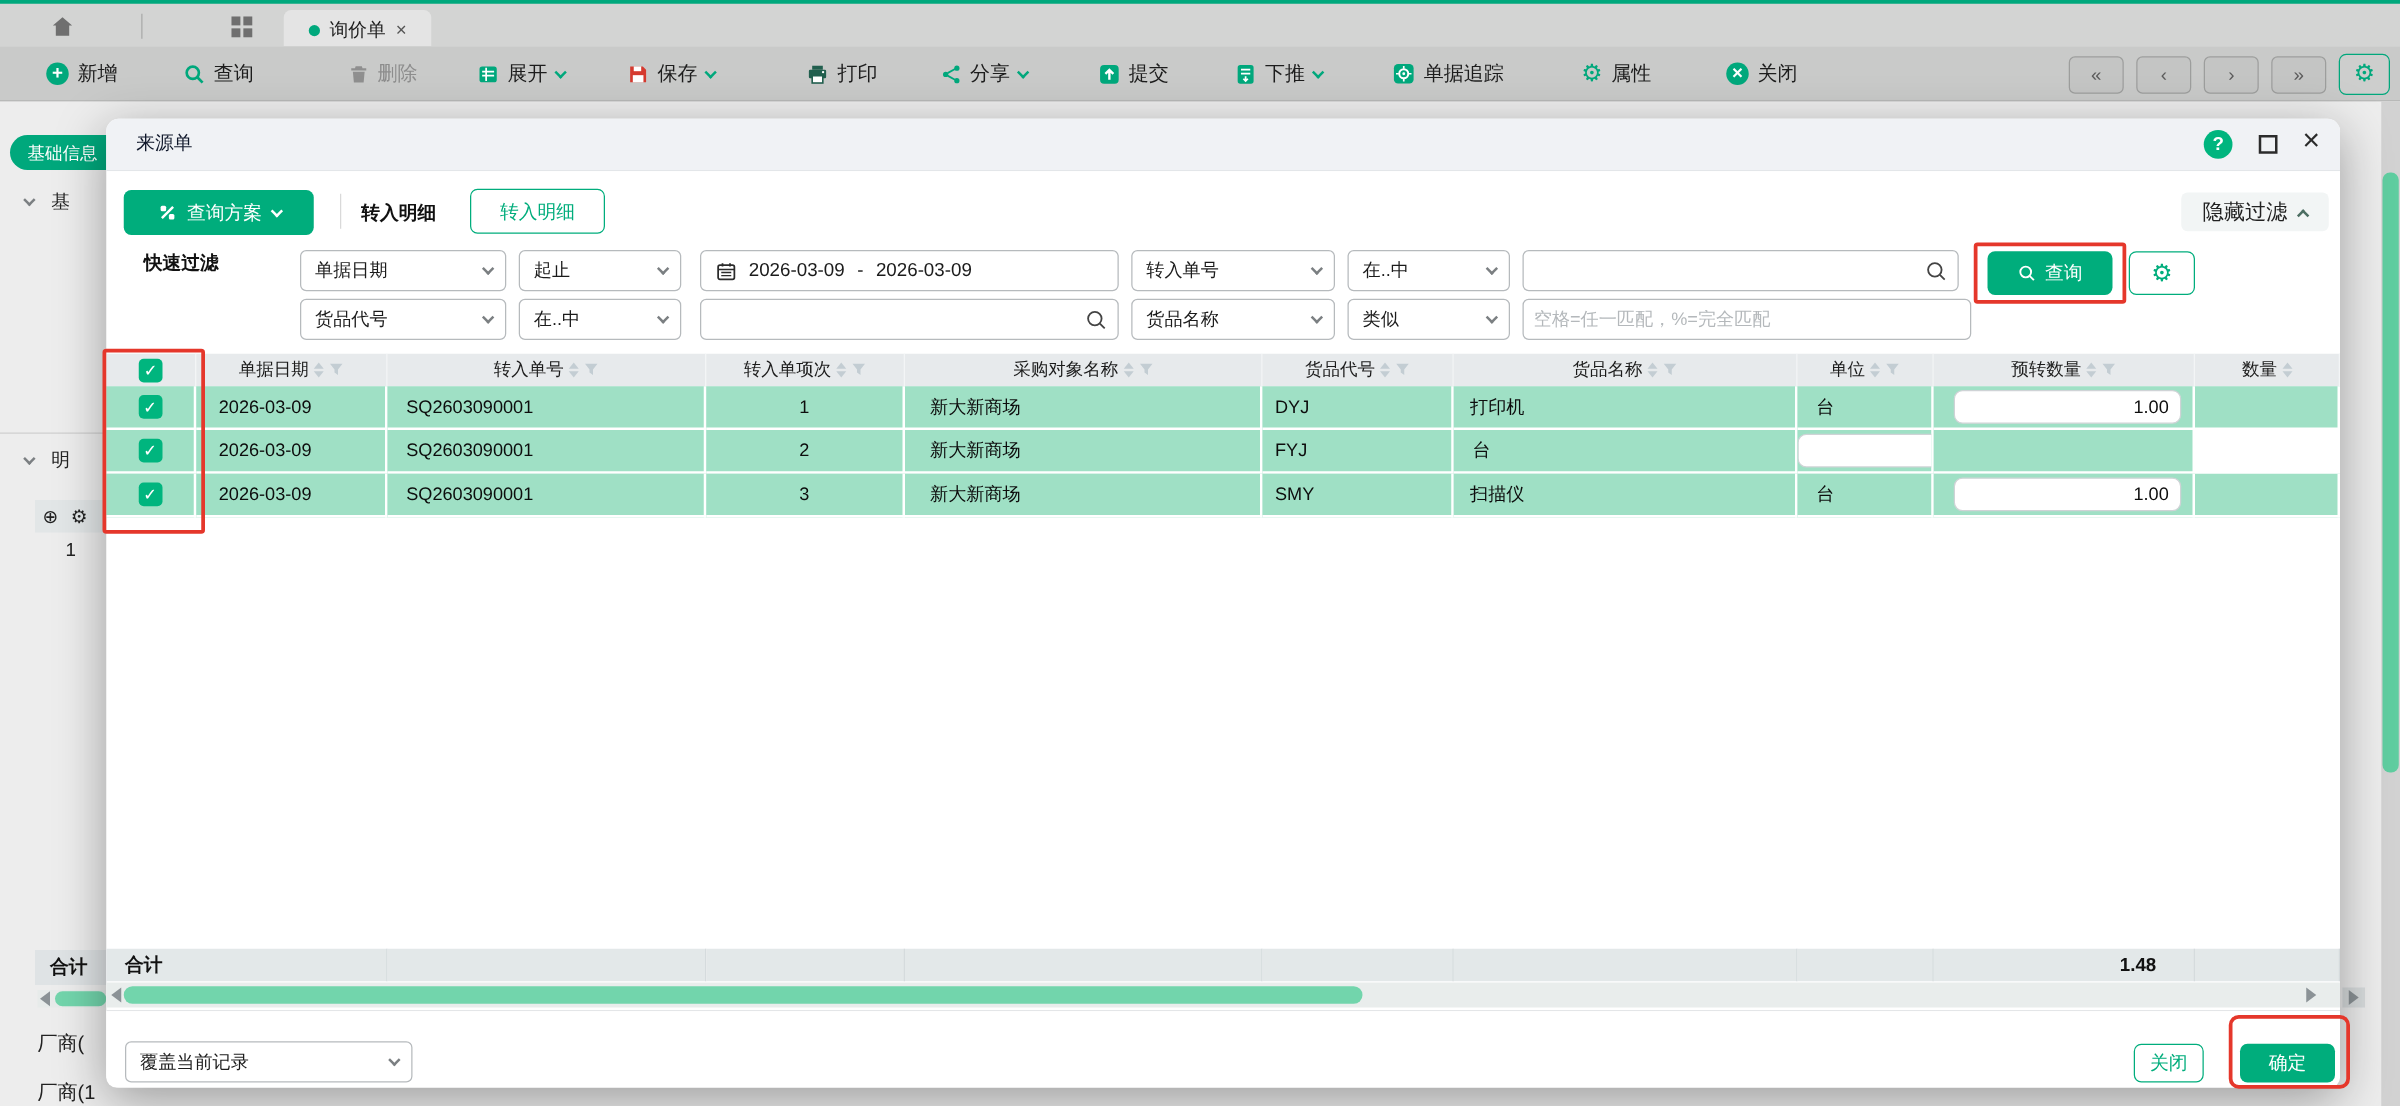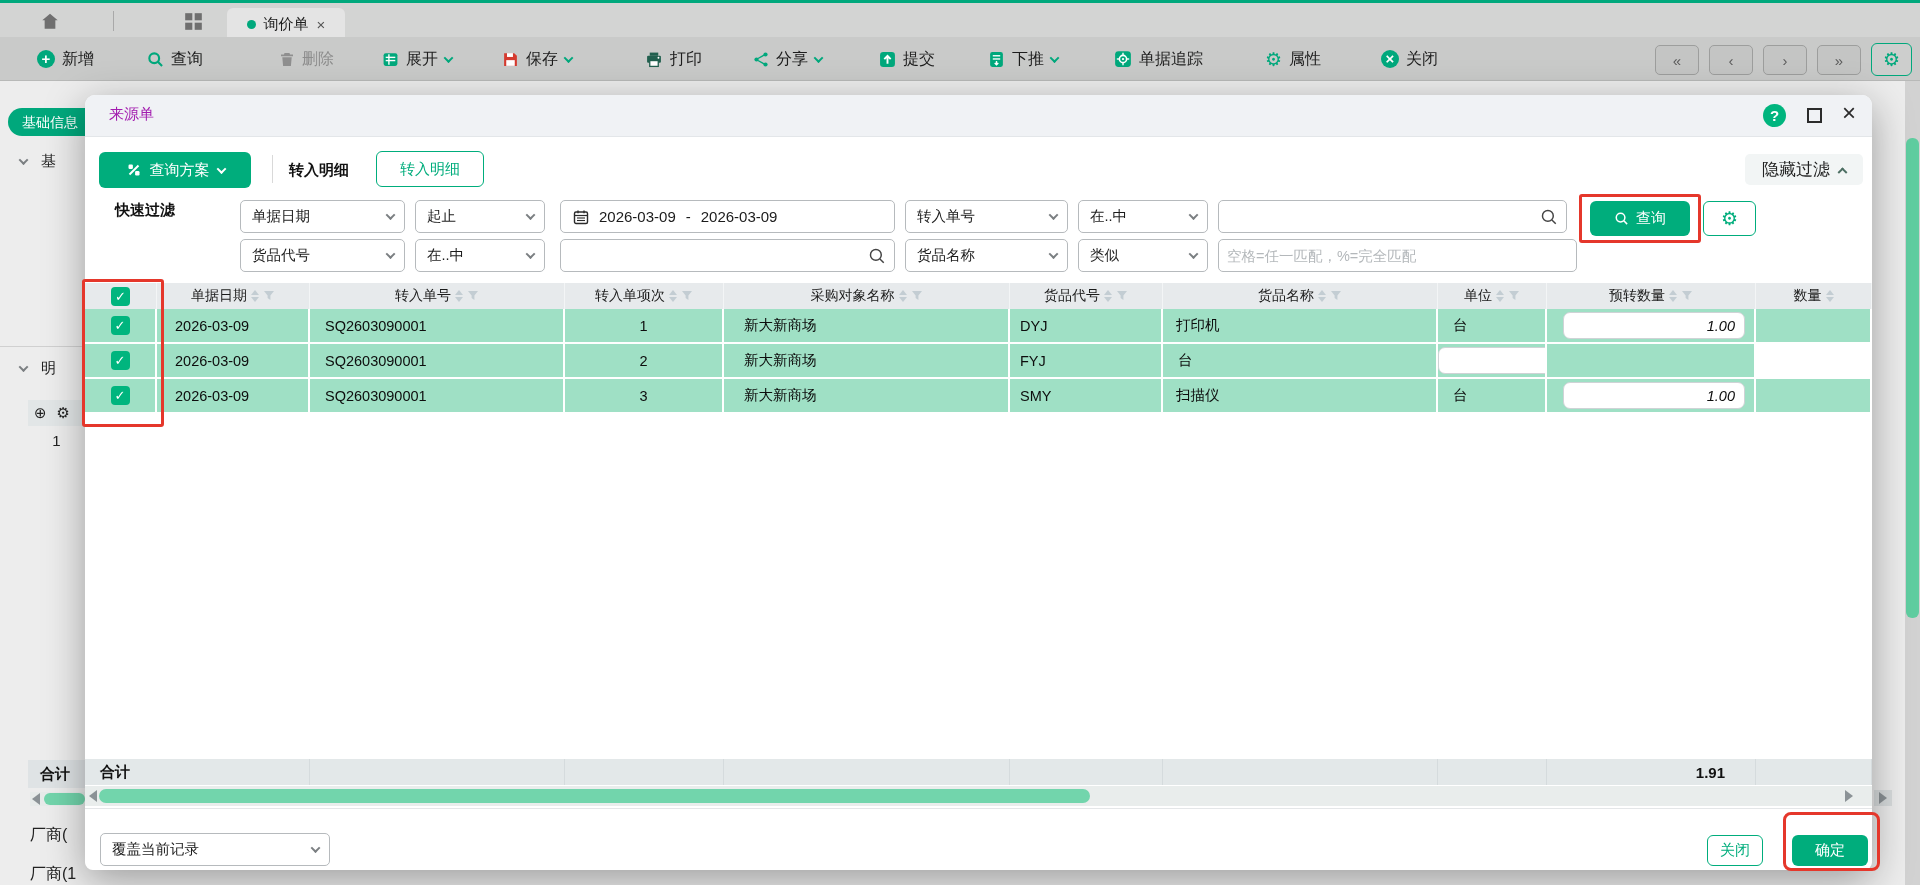--- a/index.html
+++ b/index.html
@@ -40,21 +40,21 @@
   .tri-l { width:0; height:0; border-top:6px solid transparent; border-bottom:6px solid transparent; border-right:8px solid #8b9296; }
   .tri-r { width:0; height:0; border-top:6px solid transparent; border-bottom:6px solid transparent; border-left:8px solid #8b9296; }
   .bg-vendor { position:absolute; left:30px; font-size:16px; color:#222; z-index:1; }
   .page-vscroll { position:absolute; left:1905px; top:81px; width:15px; height:804px; background:#d2d2d2; z-index:1; }
   .page-vscroll .thumb { position:absolute; left:1px; top:57px; width:13px; height:480px; border-radius:6px; background:#5fcda0; }
   .bg-rscroll { position:absolute; left:1874px; top:790px; width:18px; height:16px; background:#d8dcdd; z-index:1; display:flex; align-items:center; justify-content:center; }
 
   
   .modal { position:absolute; left:85px; top:95px; width:1787px; height:775px; background:#fff; border-radius:10px; box-shadow:0 10px 40px rgba(0,0,0,.35); z-index:10; }
   .m-head { position:absolute; left:0; top:0; width:100%; height:42px; background:#f0f2f5; border-radius:10px 10px 0 0; border-bottom:1px solid #e3e6e9; }
-  .m-title { position:absolute; left:24px; top:10px; font-size:15px; color:#a21caf; }
+  .m-title { position:absolute; left:24px; top:10px; font-size:15px; color:#0f172a; }
   .m-help { position:absolute; left:1678px; top:9px; width:23px; height:23px; border-radius:50%; background:#00b57e; color:#fff; font-size:15px; font-weight:bold; text-align:center; line-height:23px; cursor:pointer; }
   .m-max { position:absolute; left:1722px; top:13px; width:15px; height:15px; border:2px solid #2b2b2b; cursor:pointer; }
   .m-close { position:absolute; left:1757px; top:4px; font-size:24px; color:#2b2b2b; cursor:pointer; }
 
   .btn-plan { position:absolute; left:14px; top:57px; width:152px; height:36px; background:#00ad7c; border:none; border-radius:6px; color:#fff; font-size:15px; display:flex; align-items:center; justify-content:center; gap:8px; cursor:pointer; }
   .btn-plan .chev { border-color:#fff; }
   .plan-sep { position:absolute; left:187px; top:60px; width:1px; height:28px; background:#d9d9d9; }
   .lbl-chooseplan { position:absolute; left:204px; top:66px; font-size:15px; font-weight:bold; color:#111; }
   .btn-outline { background:#fff; border:1px solid #00ad7c; color:#00ad7c; border-radius:6px; font-size:15px; cursor:pointer; display:flex; align-items:center; justify-content:center; }
   .btn-todetail { position:absolute; left:291px; top:56px; width:108px; height:36px; }
@@ -73,21 +73,21 @@
   .grid { position:absolute; left:0; width:1787px; display:grid; grid-template-columns:72px 153px 255px 159px 286px 153px 275px 109px 209px 116px; }
   .grid.header { top:188px; }
   .hcell { height:26px; background:#e7eaec; display:flex; align-items:center; justify-content:center; gap:4px; font-size:14px; color:#1b1b1b; border-right:1px solid #f3f5f6; overflow:hidden; white-space:nowrap; }
   .sort { display:inline-flex; flex-direction:column; gap:2px; }
   .sort .u { width:0; height:0; border-left:4px solid transparent; border-right:4px solid transparent; border-bottom:5px solid #c3cdd3; }
   .sort .d { width:0; height:0; border-left:4px solid transparent; border-right:4px solid transparent; border-top:5px solid #c3cdd3; }
   .rowline { height:35px; }
   .dcell { background:#9fe0c5; border-right:2px solid #fff; border-bottom:2px solid #fff; display:flex; align-items:center; font-size:14.5px; color:#0d0d0d; white-space:nowrap; overflow:hidden; }
   .dcell.center { justify-content:center; }
   .cb { width:19px; height:19px; border-radius:4px; background:#00b57e; color:#fff; font-size:13px; line-height:19px; text-align:center; cursor:pointer; }
-  .qty { margin:4px 9px 4px auto; width:182px; height:27px; border:1px solid #cfd3d6; border-radius:7px; text-align:right; padding-right:9px; font-size:14.5px; color:#0d0d0d; font-family:inherit; outline:none;font-style:italic; }
+  .qty { margin:4px 9px 4px auto; width:182px; height:27px; border:1px solid #cfd3d6; border-radius:7px; text-align:right; padding-right:9px; font-size:14.5px; color:#0d0d0d; font-family:inherit; outline:none; }
 
   .grid.footer { top:664px; }
   .fcell { height:26px; background:#e3e8e9; border-right:1px solid #d5dbdd; display:flex; align-items:center; font-size:15px; color:#111; }
   .m-hscroll { position:absolute; left:0; top:691px; width:1787px; height:20px; background:#e9edec; display:flex; align-items:center; }
   .m-hscroll .thumb { position:absolute; left:14px; top:3px; width:991px; height:14px; border-radius:7px; background:#72d5ac; }
   .m-hscroll .al { position:absolute; left:4px; top:4px; }
   .m-hscroll .ar { position:absolute; left:1760px; top:4px; }
 
   .m-foot { position:absolute; left:0; top:713px; width:1787px; height:62px; border-top:1px solid #e4e6e8; background:#fff; border-radius:0 0 8px 8px; }
   .mode-dd { left:15px; top:24px; width:230px; }
@@ -498,21 +498,21 @@
     </div>
 
     <div class="grid footer">
       <div class="fcell" style="padding-left:15px; font-weight:bold; grid-column:1 / span 2;">合计</div>
       <div class="fcell"></div>
       <div class="fcell"></div>
       <div class="fcell"></div>
       <div class="fcell"></div>
       <div class="fcell"></div>
       <div class="fcell"></div>
-      <div class="fcell" style="justify-content:flex-end; padding-right:30px; font-weight:bold;">1.91</div>
+      <div class="fcell" style="justify-content:flex-end; padding-right:30px; font-weight:bold;">1.48</div>
       <div class="fcell"></div>
     </div>
 
     <div class="m-hscroll">
       <span class="al tri-l"></span>
       <span class="thumb"></span>
       <span class="ar tri-r"></span>
     </div>
 
     <div class="m-foot">

